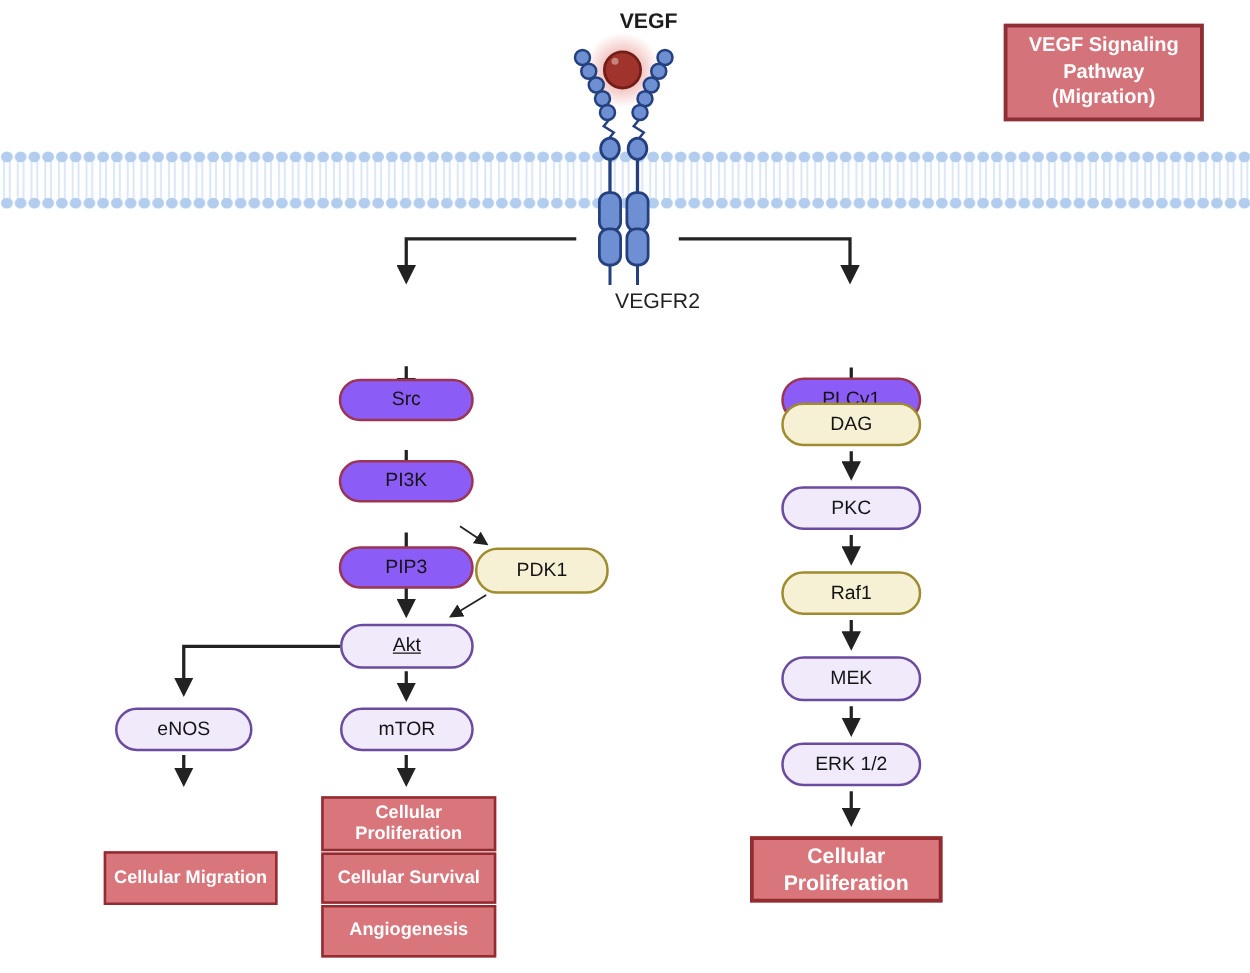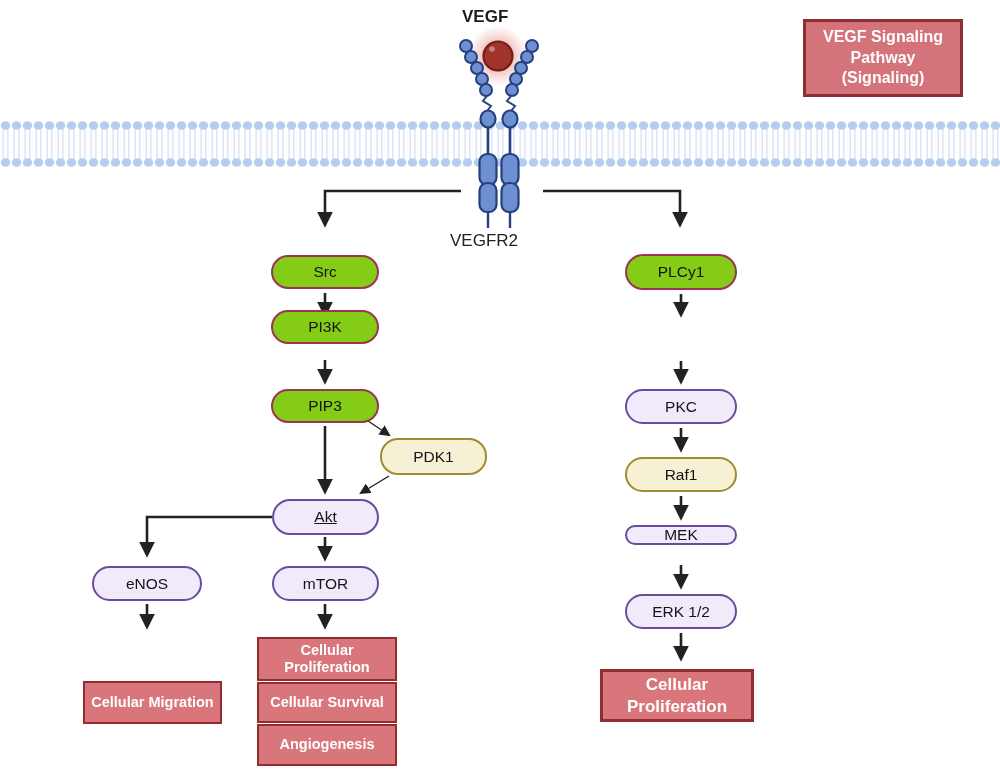--- a/index.html
+++ b/index.html
@@ -1,29 +1,29 @@
 <!DOCTYPE html>
 <html><head>
 <meta charset="utf-8">
 <style>
   html,body{margin:0;padding:0;background:#fff;}
   .stage{
     position:relative;width:1000px;height:778px;background:#ffffff;overflow:hidden;
     font-family:"Liberation Sans","DejaVu Sans",sans-serif;
   }
   .layer{position:absolute;left:0;top:0;}
-  .lbl{position:absolute;color:#1c1c1c;text-align:left;}
+  .lbl{position:absolute;color:#1c1c1c;text-align:right;}
   .lbl.vegf{left:462px;top:7px;width:80px;font-size:17px;font-weight:bold;}
   .lbl.vegfr2{left:450px;top:231px;width:110px;font-size:17px;font-weight:500;color:#222;}
   .pill{
     position:absolute;display:flex;align-items:center;justify-content:center;
     border-radius:18px;border:2px solid #000;font-size:15.5px;color:#141414;
     box-sizing:border-box;background:#fff;
   }
-  .pill.pink{background:#84cc16;border-color:#9b3552;}
+  .pill.pink{background:#8b5cf6;border-color:#9b3552;margin-top:48px;}
   .pill.yellow{background:#f6f1d4;border-color:#9f8c30;}
   .pill.purple{background:#f0eafb;border-color:#6b4b9f;}
   .outbox{
     position:absolute;display:flex;align-items:center;justify-content:center;
     background:#d8767c;border:2.5px solid #932c31;color:#ffffff;
     font-weight:bold;font-size:14.5px;line-height:1.2;text-align:center;
     box-sizing:border-box;padding:0 6px;
   }
   .outbox.big{font-size:17px;border-width:3px;line-height:1.25;}
   .titlebox{
@@ -123,34 +123,35 @@
       <circle cx="492" cy="49" r="2.8" fill="#c4837b"></circle>
     </g>
   </svg>
 
   <div class="lbl vegf">VEGF</div>
   <div class="lbl vegfr2">VEGFR2</div>
 
   <div class="titlebox">
     <div>VEGF Signaling</div>
     <div>Pathway</div>
-    <div>(Signaling)</div>
+    <div>(Migration)</div>
   </div>
 
   <div class="pill pink" style="left:271px;top:255px;width:108px;height:34px;">Src</div>
-  <div class="pill pink" style="left:271px;top:310px;width:108px;height:34px;">PI3K</div>
+  <div class="pill pink" style="left:271px;top:320px;width:108px;height:34px;">PI3K</div>
   <div class="pill pink" style="left:271px;top:389px;width:108px;height:34px;">PIP3</div>
   <div class="pill yellow" style="left:380px;top:438px;width:107px;height:37px;">PDK1</div>
   <div class="pill purple" style="left:272px;top:499px;width:107px;height:36px;text-decoration:underline;">Akt</div>
   <div class="pill purple" style="left:92px;top:566px;width:110px;height:35px;">eNOS</div>
   <div class="pill purple" style="left:272px;top:566px;width:107px;height:35px;">mTOR</div>
   <div class="pill pink" style="left:625px;top:254px;width:112px;height:36px;">PLCy1</div>
+  <div class="pill yellow" style="left:625px;top:322px;width:112px;height:35px;">DAG</div>
   <div class="pill purple" style="left:625px;top:389px;width:112px;height:35px;">PKC</div>
   <div class="pill yellow" style="left:625px;top:457px;width:112px;height:35px;">Raf1</div>
-  <div class="pill purple" style="left:625px;top:525px;width:112px;height:20px;">MEK</div>
+  <div class="pill purple" style="left:625px;top:525px;width:112px;height:36px;">MEK</div>
   <div class="pill purple" style="left:625px;top:594px;width:112px;height:35px;">ERK 1/2</div>
 
   <div class="outbox" style="left:83px;top:681px;width:139px;height:43px;">Cellular Migration</div>
   <div class="outbox" style="left:257px;top:637px;width:140px;height:44px;">Cellular Proliferation</div>
   <div class="outbox" style="left:257px;top:682px;width:140px;height:41px;">Cellular Survival</div>
   <div class="outbox" style="left:257px;top:724px;width:140px;height:42px;text-align:center;">Angiogenesis</div>
   <div class="outbox big" style="left:600px;top:669px;width:154px;height:53px;">Cellular Proliferation</div>
 
 </div>
 

